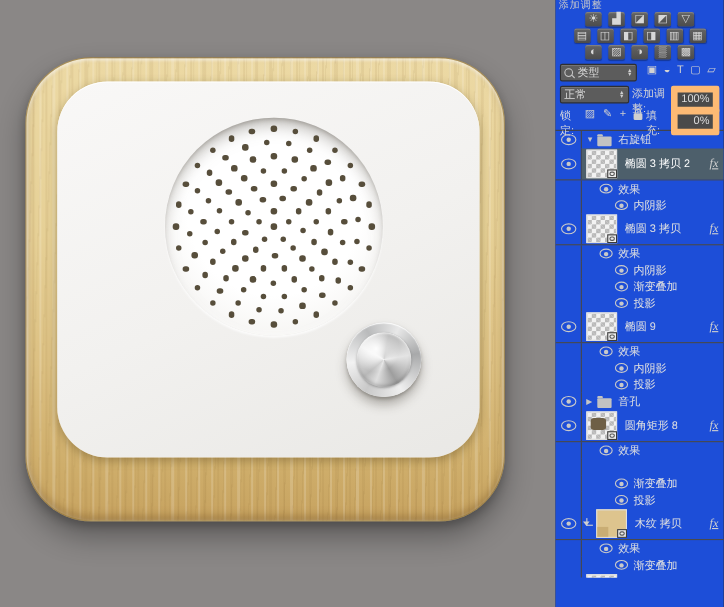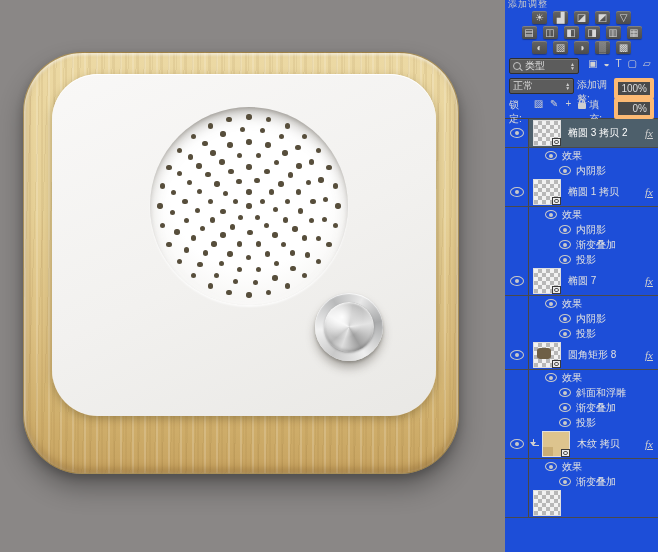--- a/index.html
+++ b/index.html
@@ -52,21 +52,21 @@
   .kindbox{display:flex;align-items:center;gap:4px;background:#5c5c5c;border:1px solid #2f2f2f;
     border-radius:2px;height:14px;padding:0 3px;width:62px;box-shadow:inset 0 1px 0 rgba(255,255,255,.15);}
   .mag{width:6px;height:6px;border:1px solid #c4c4c4;border-radius:50%;position:relative;flex:0 0 auto;}
   .mag::after{content:"";position:absolute;width:4px;height:1px;background:#c4c4c4;right:-3px;bottom:-1px;transform:rotate(45deg);}
   .stepper{display:flex;flex-direction:column;color:#cfcfcf;font-size:5px;line-height:4px;margin-left:auto;}
   .ficons{display:flex;gap:6px;margin-left:6px;}
   .ficon{color:#d2d2d2;font-size:10px;cursor:pointer;}
   .blendbox{display:flex;align-items:center;background:#5c5c5c;border:1px solid #2f2f2f;border-radius:2px;
     height:14px;padding:0 3px;width:72px;box-shadow:inset 0 1px 0 rgba(255,255,255,.15);}
   .vlabel{margin-left:auto;color:#d6d6d6;}
-  .vbox{background:#4a4a4a;border:4px solid #fdba74;border-radius:2px;height:13px;line-height:13px;padding:0 3px;min-width:26px;text-align:right;}
+  .vbox{background:#4a4a4a;border:6px solid #fdba74;border-radius:2px;height:13px;line-height:13px;padding:0 3px;min-width:26px;text-align:right;}
   .lockicons{display:flex;gap:7px;align-items:center;}
   .lkglyph{color:#cfcfcf;font-size:10px;cursor:pointer;}
   .padlock{width:8px;height:6px;background:#cfcfcf;border-radius:1px;position:relative;margin-top:4px;cursor:pointer;}
   .padlock::before{content:"";position:absolute;top:-4px;left:1px;width:4px;height:4px;border:1px solid #cfcfcf;border-bottom:none;border-radius:3px 3px 0 0;}
 
   
   .llist{height:406px;overflow:hidden;border-top:1px solid #434343;}
   .lrow{display:flex;align-items:stretch;position:relative;}
   .lrow.layer{height:28px;border-bottom:1px solid #4a4a4a;}
   .lrow.group{height:16px;}
@@ -297,20 +297,30 @@
           <div class="lkglyph">▨</div>
           <div class="lkglyph">✎</div>
           <div class="lkglyph">+</div>
           <div class="padlock"></div>
         </div>
       <span class="vlabel">填充:</span>
       <span class="vbox">0%</span>
     </div>
 
     <div class="llist" id="layerList">
+        <div class="lrow group">
+          <div class="gutter">
+            <div class="eye"></div>
+          </div>
+          <div class="rowbody">
+            <div class="tri">▼</div>
+            <div class="folder"></div>
+            <div class="lname">右旋钮</div>
+          </div>
+        </div>
         <div class="lrow layer selected">
           <div class="gutter">
             <div class="eye"></div>
           </div>
           <div class="rowbody">
             <div class="thumb">
               <div class="badge"></div>
             </div>
             <div class="lname">椭圆 3 拷贝 2</div>
             <div class="fxtag">fx</div>
@@ -333,21 +343,21 @@
           </div>
         </div>
         <div class="lrow layer">
           <div class="gutter">
             <div class="eye"></div>
           </div>
           <div class="rowbody">
             <div class="thumb">
               <div class="badge"></div>
             </div>
-            <div class="lname">椭圆 1 拷贝</div>
+            <div class="lname">椭圆 3 拷贝</div>
             <div class="fxtag">fx</div>
           </div>
         </div>
         <div class="lrow fxhead">
           <div class="gutter"></div>
           <div class="rowbody">
             <div class="ind1"></div>
             <div class="eye small"></div>
             <div class="lname">效果</div>
           </div>
@@ -377,21 +387,21 @@
           </div>
         </div>
         <div class="lrow layer">
           <div class="gutter">
             <div class="eye"></div>
           </div>
           <div class="rowbody">
             <div class="thumb">
               <div class="badge"></div>
             </div>
-            <div class="lname">椭圆 7</div>
+            <div class="lname">椭圆 9</div>
             <div class="fxtag">fx</div>
           </div>
         </div>
         <div class="lrow fxhead">
           <div class="gutter"></div>
           <div class="rowbody">
             <div class="ind1"></div>
             <div class="eye small"></div>
             <div class="lname">效果</div>
           </div>
@@ -403,20 +413,30 @@
             <div class="eye small"></div>
             <div class="lname">内阴影</div>
           </div>
         </div>
         <div class="lrow fxrow">
           <div class="gutter"></div>
           <div class="rowbody">
             <div class="ind2"></div>
             <div class="eye small"></div>
             <div class="lname">投影</div>
+          </div>
+        </div>
+        <div class="lrow group">
+          <div class="gutter">
+            <div class="eye"></div>
+          </div>
+          <div class="rowbody">
+            <div class="tri">▶</div>
+            <div class="folder"></div>
+            <div class="lname">音孔</div>
           </div>
         </div>
         <div class="lrow layer">
           <div class="gutter">
             <div class="eye"></div>
           </div>
           <div class="rowbody">
             <div class="thumb">
               <div class="tshape-brown"></div>
               <div class="badge"></div>
@@ -428,25 +448,20 @@
         <div class="lrow fxhead">
           <div class="gutter"></div>
           <div class="rowbody">
             <div class="ind1"></div>
             <div class="eye small"></div>
             <div class="lname">效果</div>
           </div>
         </div>
         <div class="lrow fxrow">
           <div class="gutter"></div>
-          <div class="rowbody">
-            <div class="ind2"></div>
-            <div class="eye small"></div>
-            <div class="lname">斜面和浮雕</div>
-          </div>
         </div>
         <div class="lrow fxrow">
           <div class="gutter"></div>
           <div class="rowbody">
             <div class="ind2"></div>
             <div class="eye small"></div>
             <div class="lname">渐变叠加</div>
           </div>
         </div>
         <div class="lrow fxrow">

